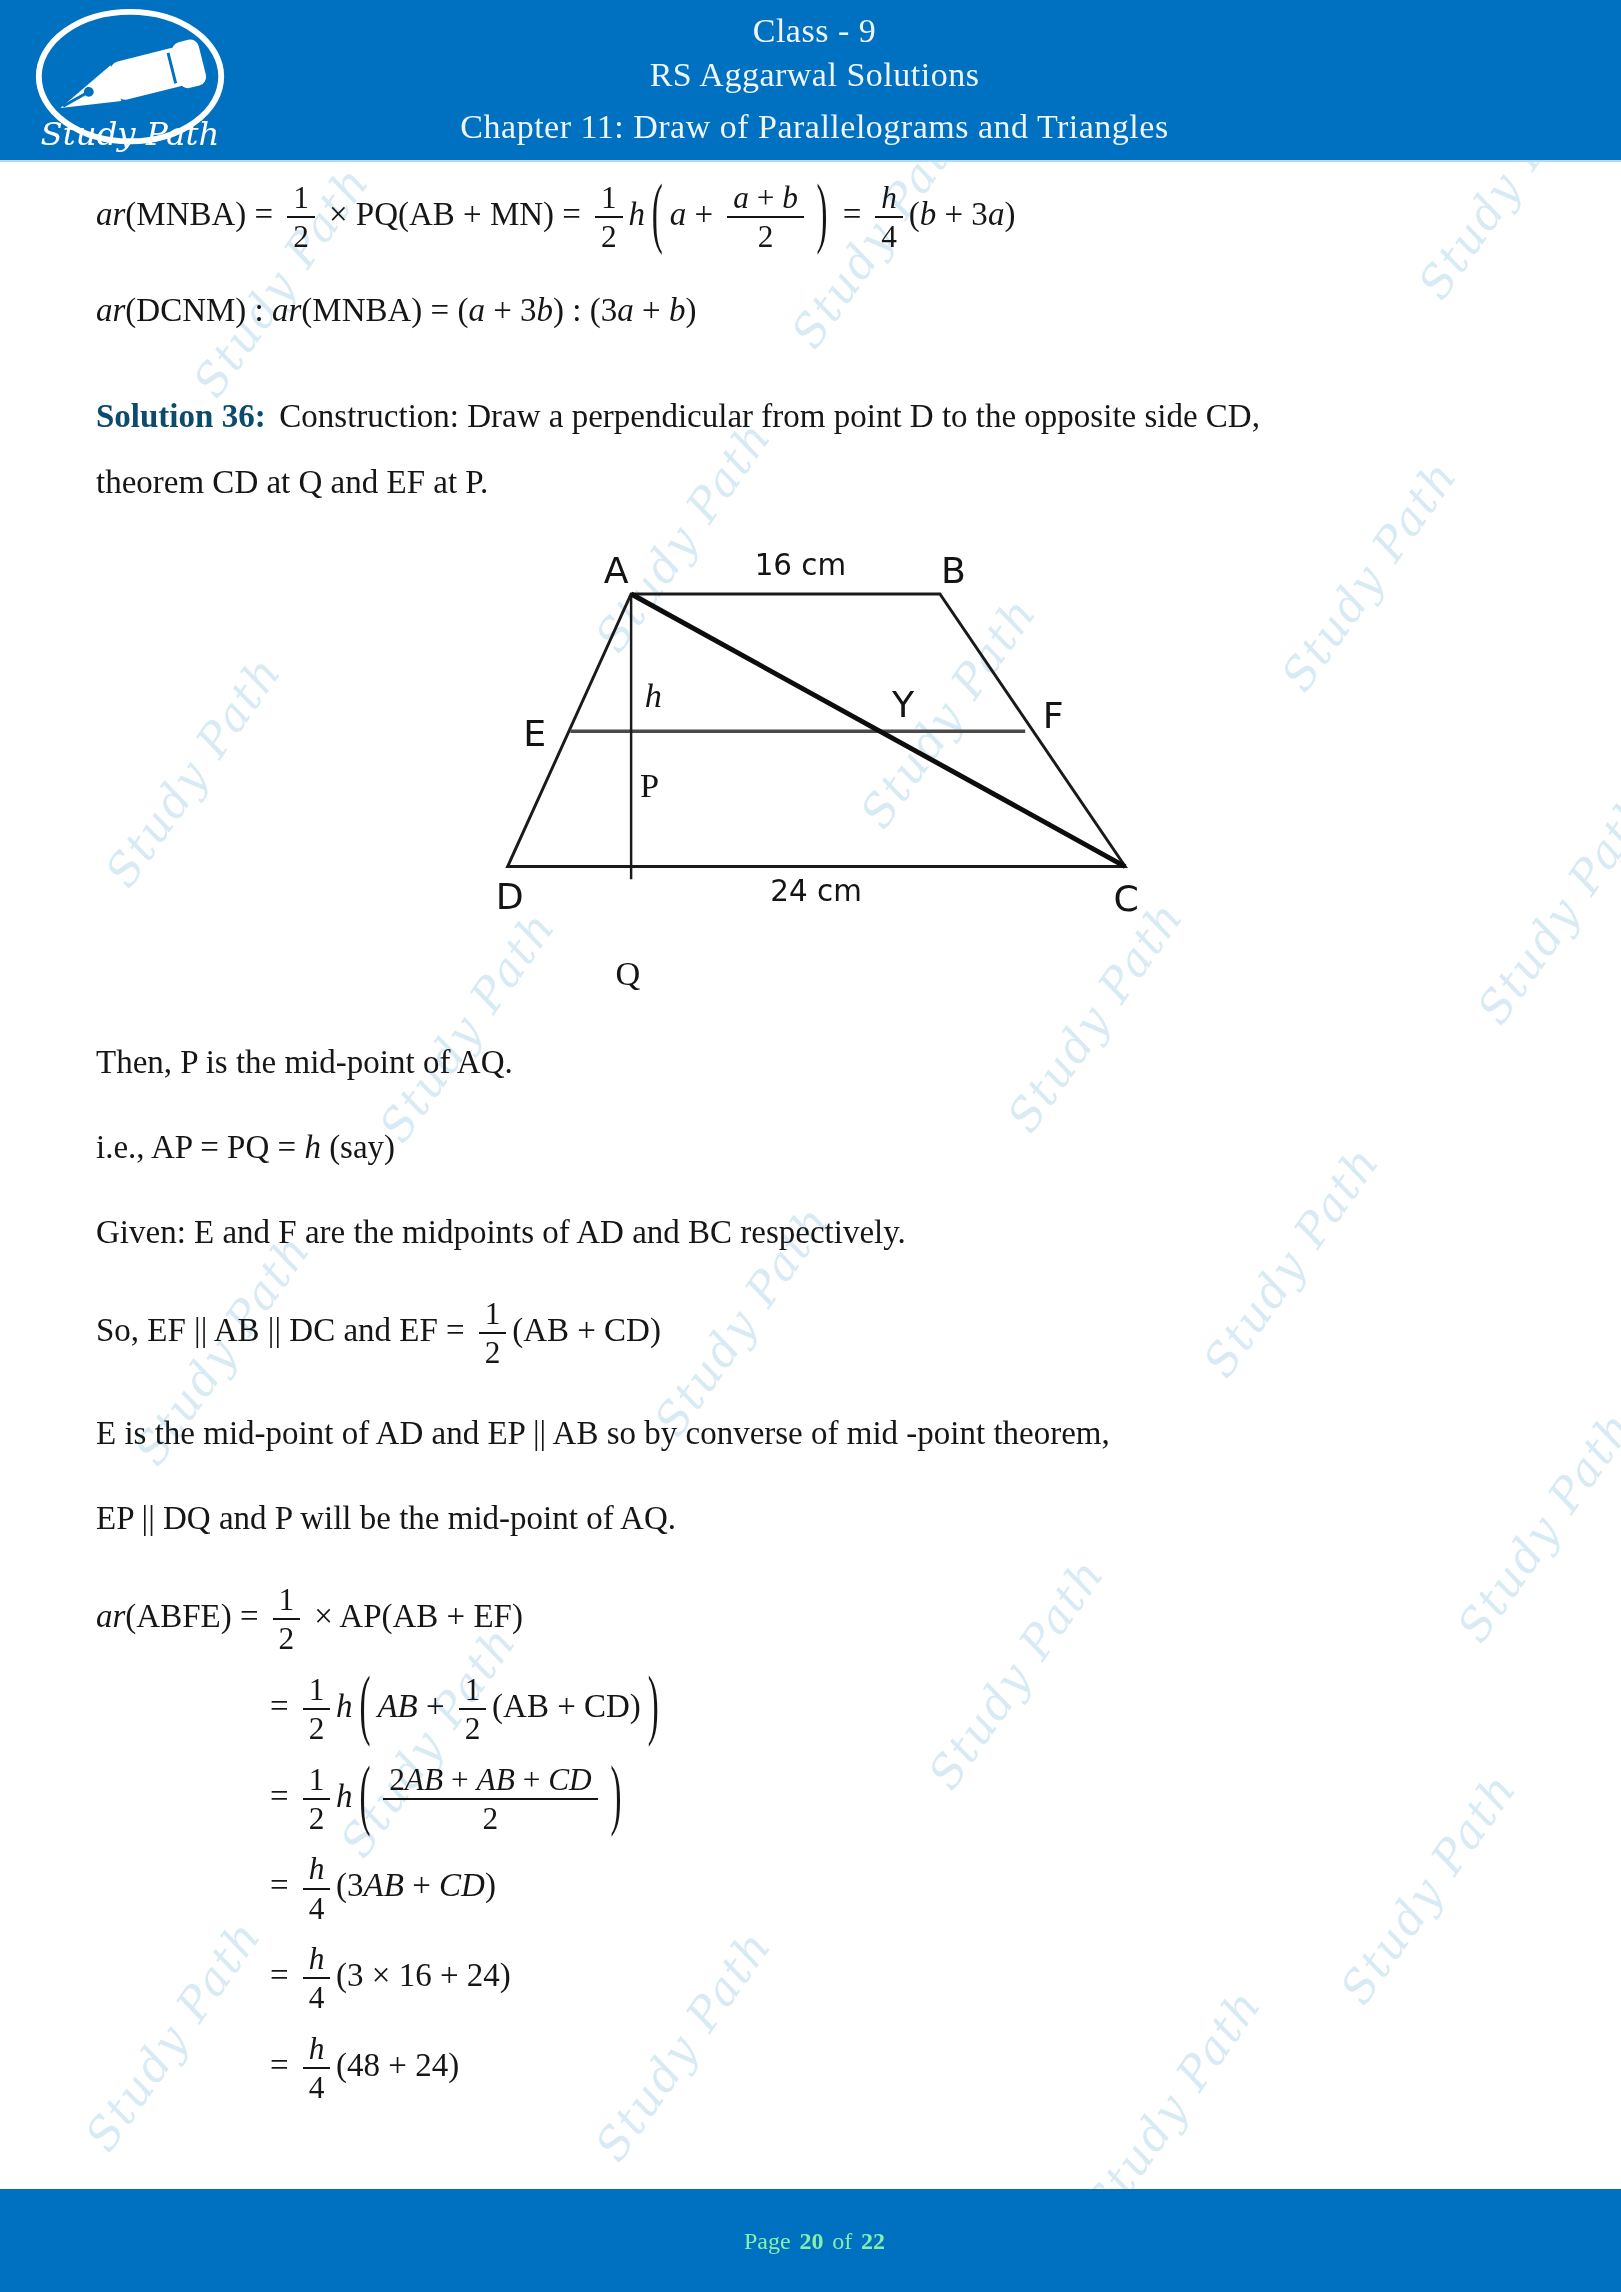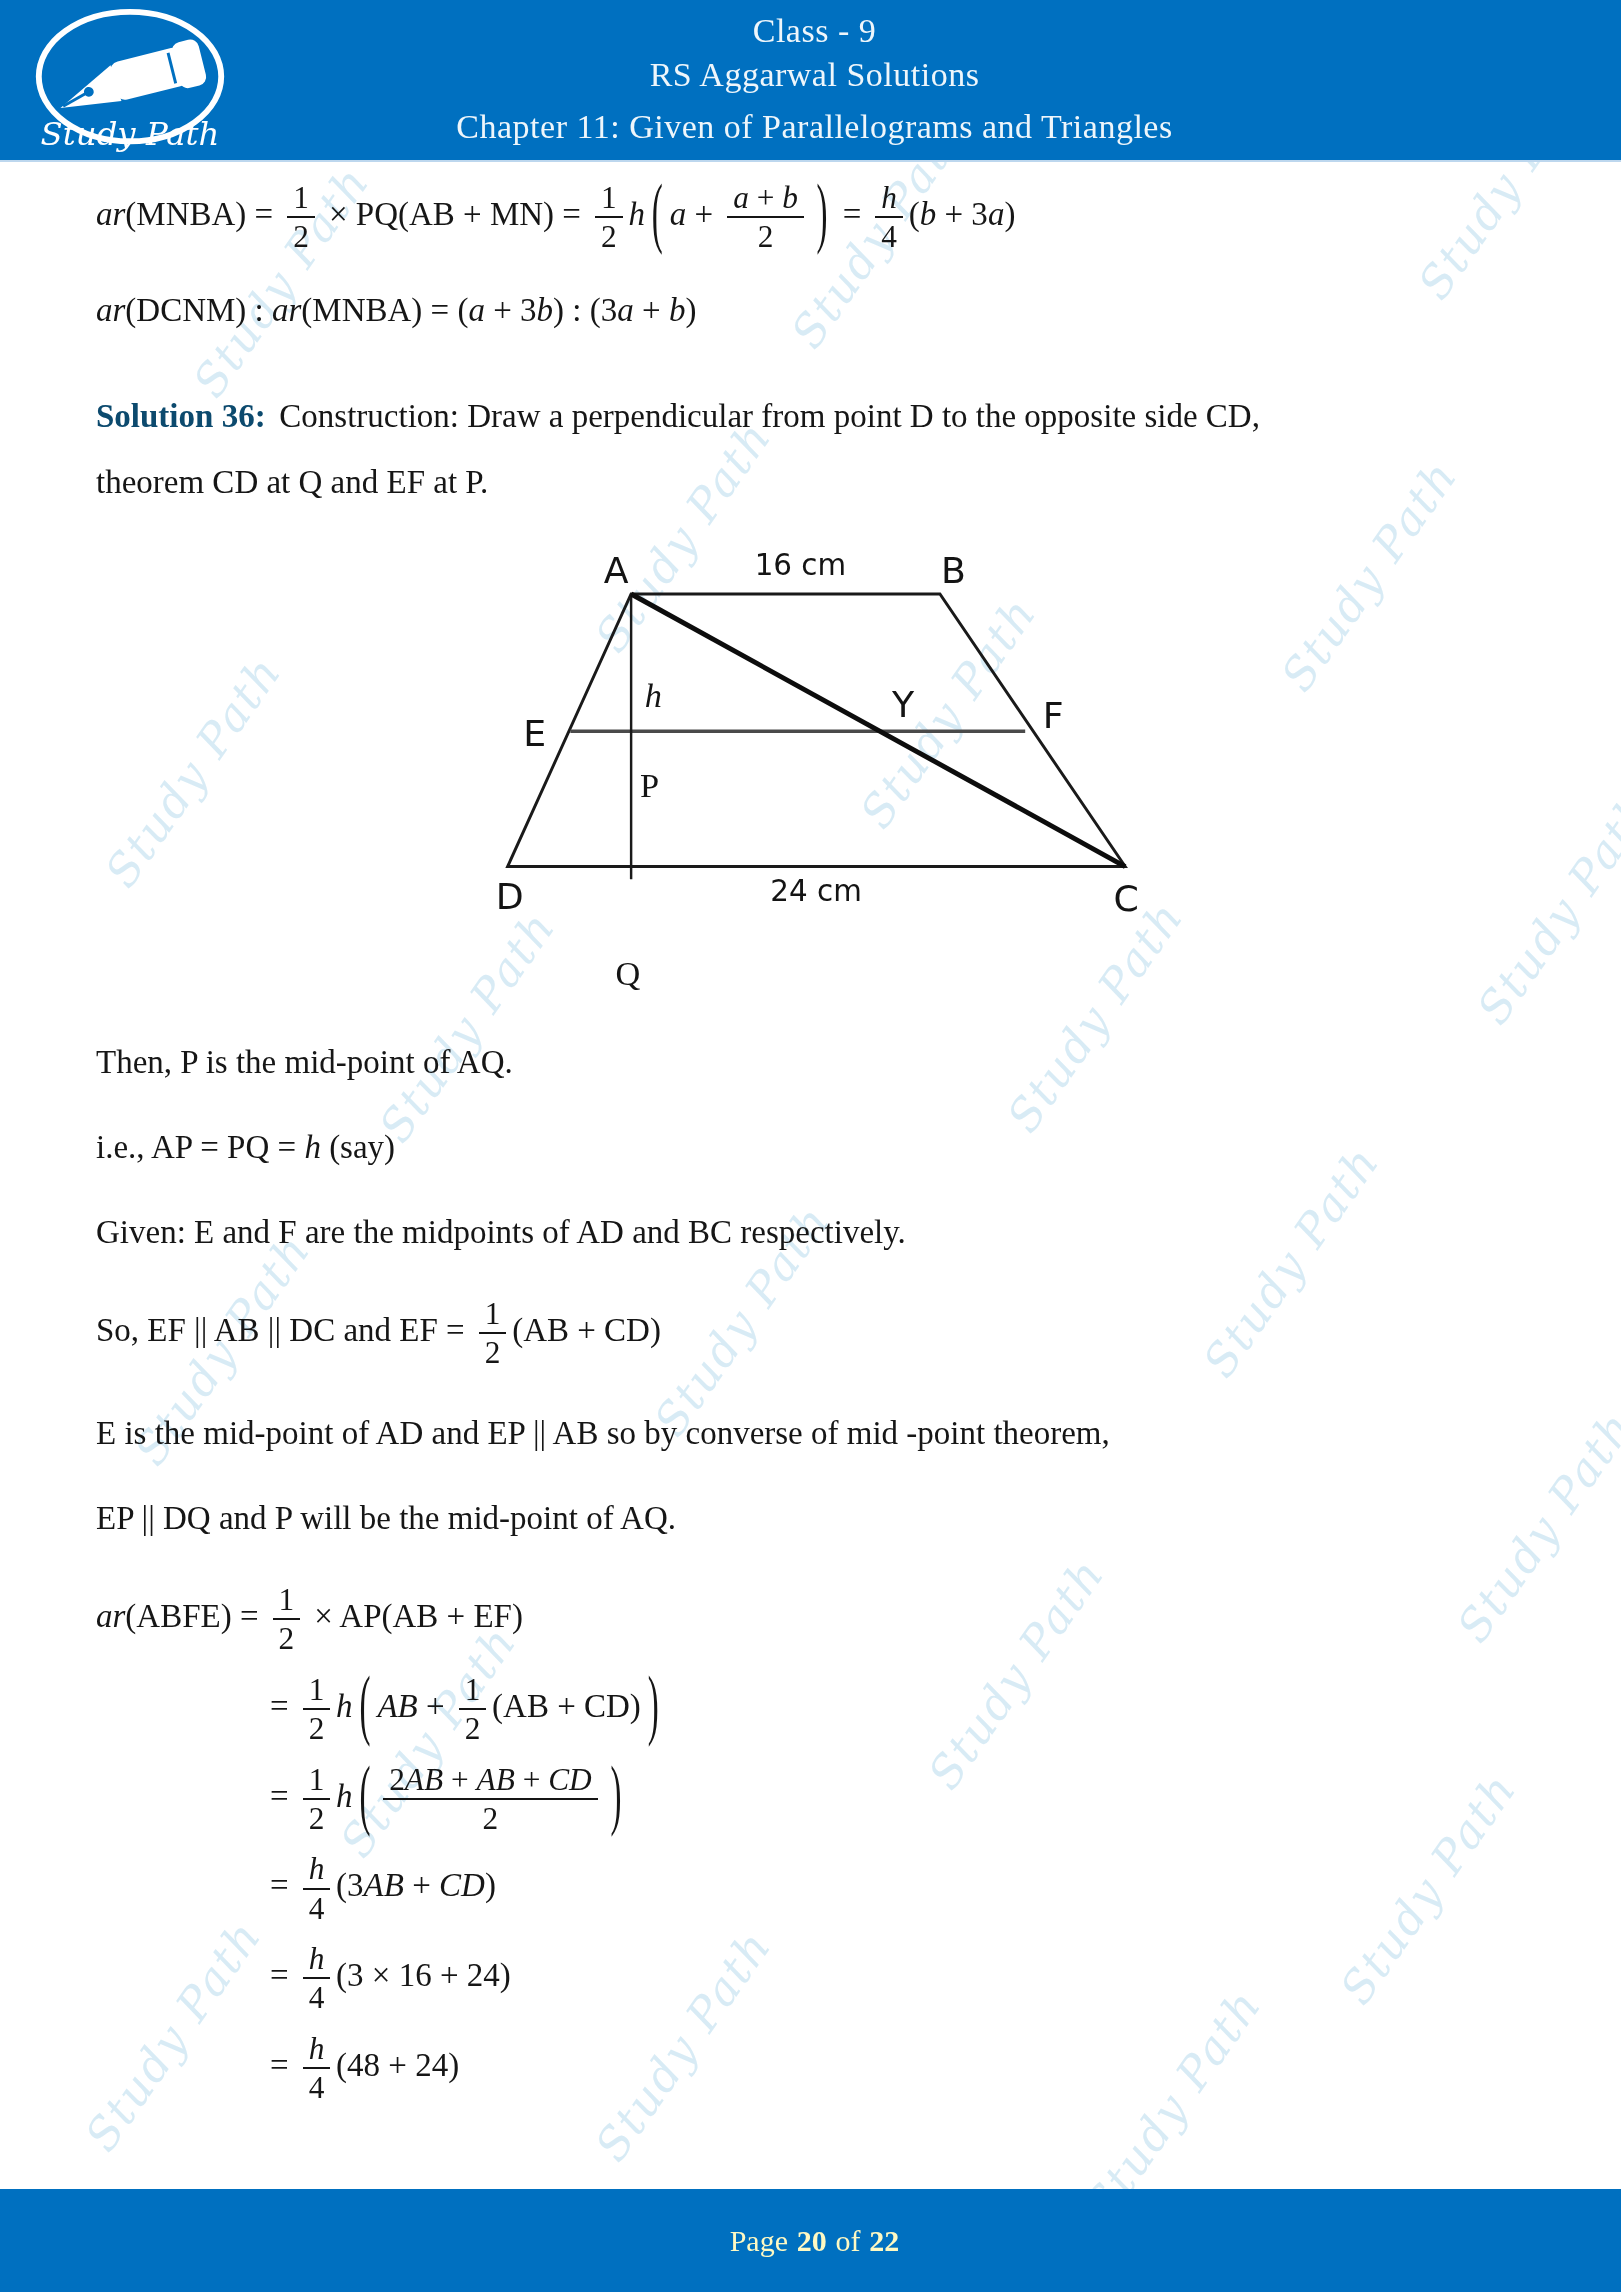--- a/index.html
+++ b/index.html
@@ -2,21 +2,21 @@
 <html><head>
 <meta charset="utf-8">
 <style>
   html,body{margin:0;padding:0;background:#e8e8e8;}
   .page{position:relative;width:1621px;height:2293px;background:#ffffff;overflow:hidden;
         font-family:"Liberation Serif",serif;color:#161616;}
   
   .band{position:absolute;left:0;right:0;background:#0070c0;}
   .header{top:0;height:160px;border-bottom:2.9px solid #bdd7ee;}
   .footer{bottom:0;height:104px;display:flex;align-items:center;justify-content:center;
-          gap:8.8px;color:#fef9c3;font-size:30px;padding-left:8px;}
+          gap:8.8px;color:#86efac;font-size:24px;padding-left:8px;}
   .footer b{font-weight:bold;}
   .header-titles{position:absolute;left:0;right:0;top:0;text-align:center;color:#eef6fb;}
   .h-line{position:absolute;left:8px;right:0;font-size:34px;letter-spacing:0.5px;}
   .h-line1{top:11.8px;}
   .h-line2{top:56px;}
   .h-line3{top:108px;}
   .logo{position:absolute;left:25.5px;top:3.9px;}
   
   .wm-layer{position:absolute;inset:0;z-index:0;pointer-events:none;}
   .wm{position:absolute;font-size:45px;font-style:italic;font-family:"DejaVu Serif",serif;
@@ -80,21 +80,21 @@
         <line x1="33" y1="87" x2="58" y2="80" stroke="#0070c0" stroke-width="3"></line>
         <rect x="88" y="56" width="76" height="40" rx="10" fill="#ffffff"></rect>
         <rect x="154" y="52" width="28" height="48" rx="9" fill="#ffffff"></rect>
         <line x1="150" y1="60" x2="150" y2="92" stroke="#0070c0" stroke-width="3"></line>
       </g>
       <text x="106" y="144" text-anchor="middle" font-family="DejaVu Serif, serif" font-style="italic" font-size="33" fill="#ffffff">Study Path</text>
     </svg>
     <div class="header-titles">
       <div class="h-line h-line1">Class - 9</div>
       <div class="h-line h-line2">RS Aggarwal Solutions</div>
-      <div class="h-line h-line3">Chapter 11: Given of Parallelograms and Triangles</div>
+      <div class="h-line h-line3">Chapter 11: Draw of Parallelograms and Triangles</div>
     </div>
   </header>
 
   <main class="content">
 
     <div id="eq-top">
         <div class="math-line"><i>ar</i>(MNBA) = <span class="frac">
             <span class="num">1</span>
             <span class="den">2</span>
           </span> × PQ(AB + MN) = <span class="frac">

